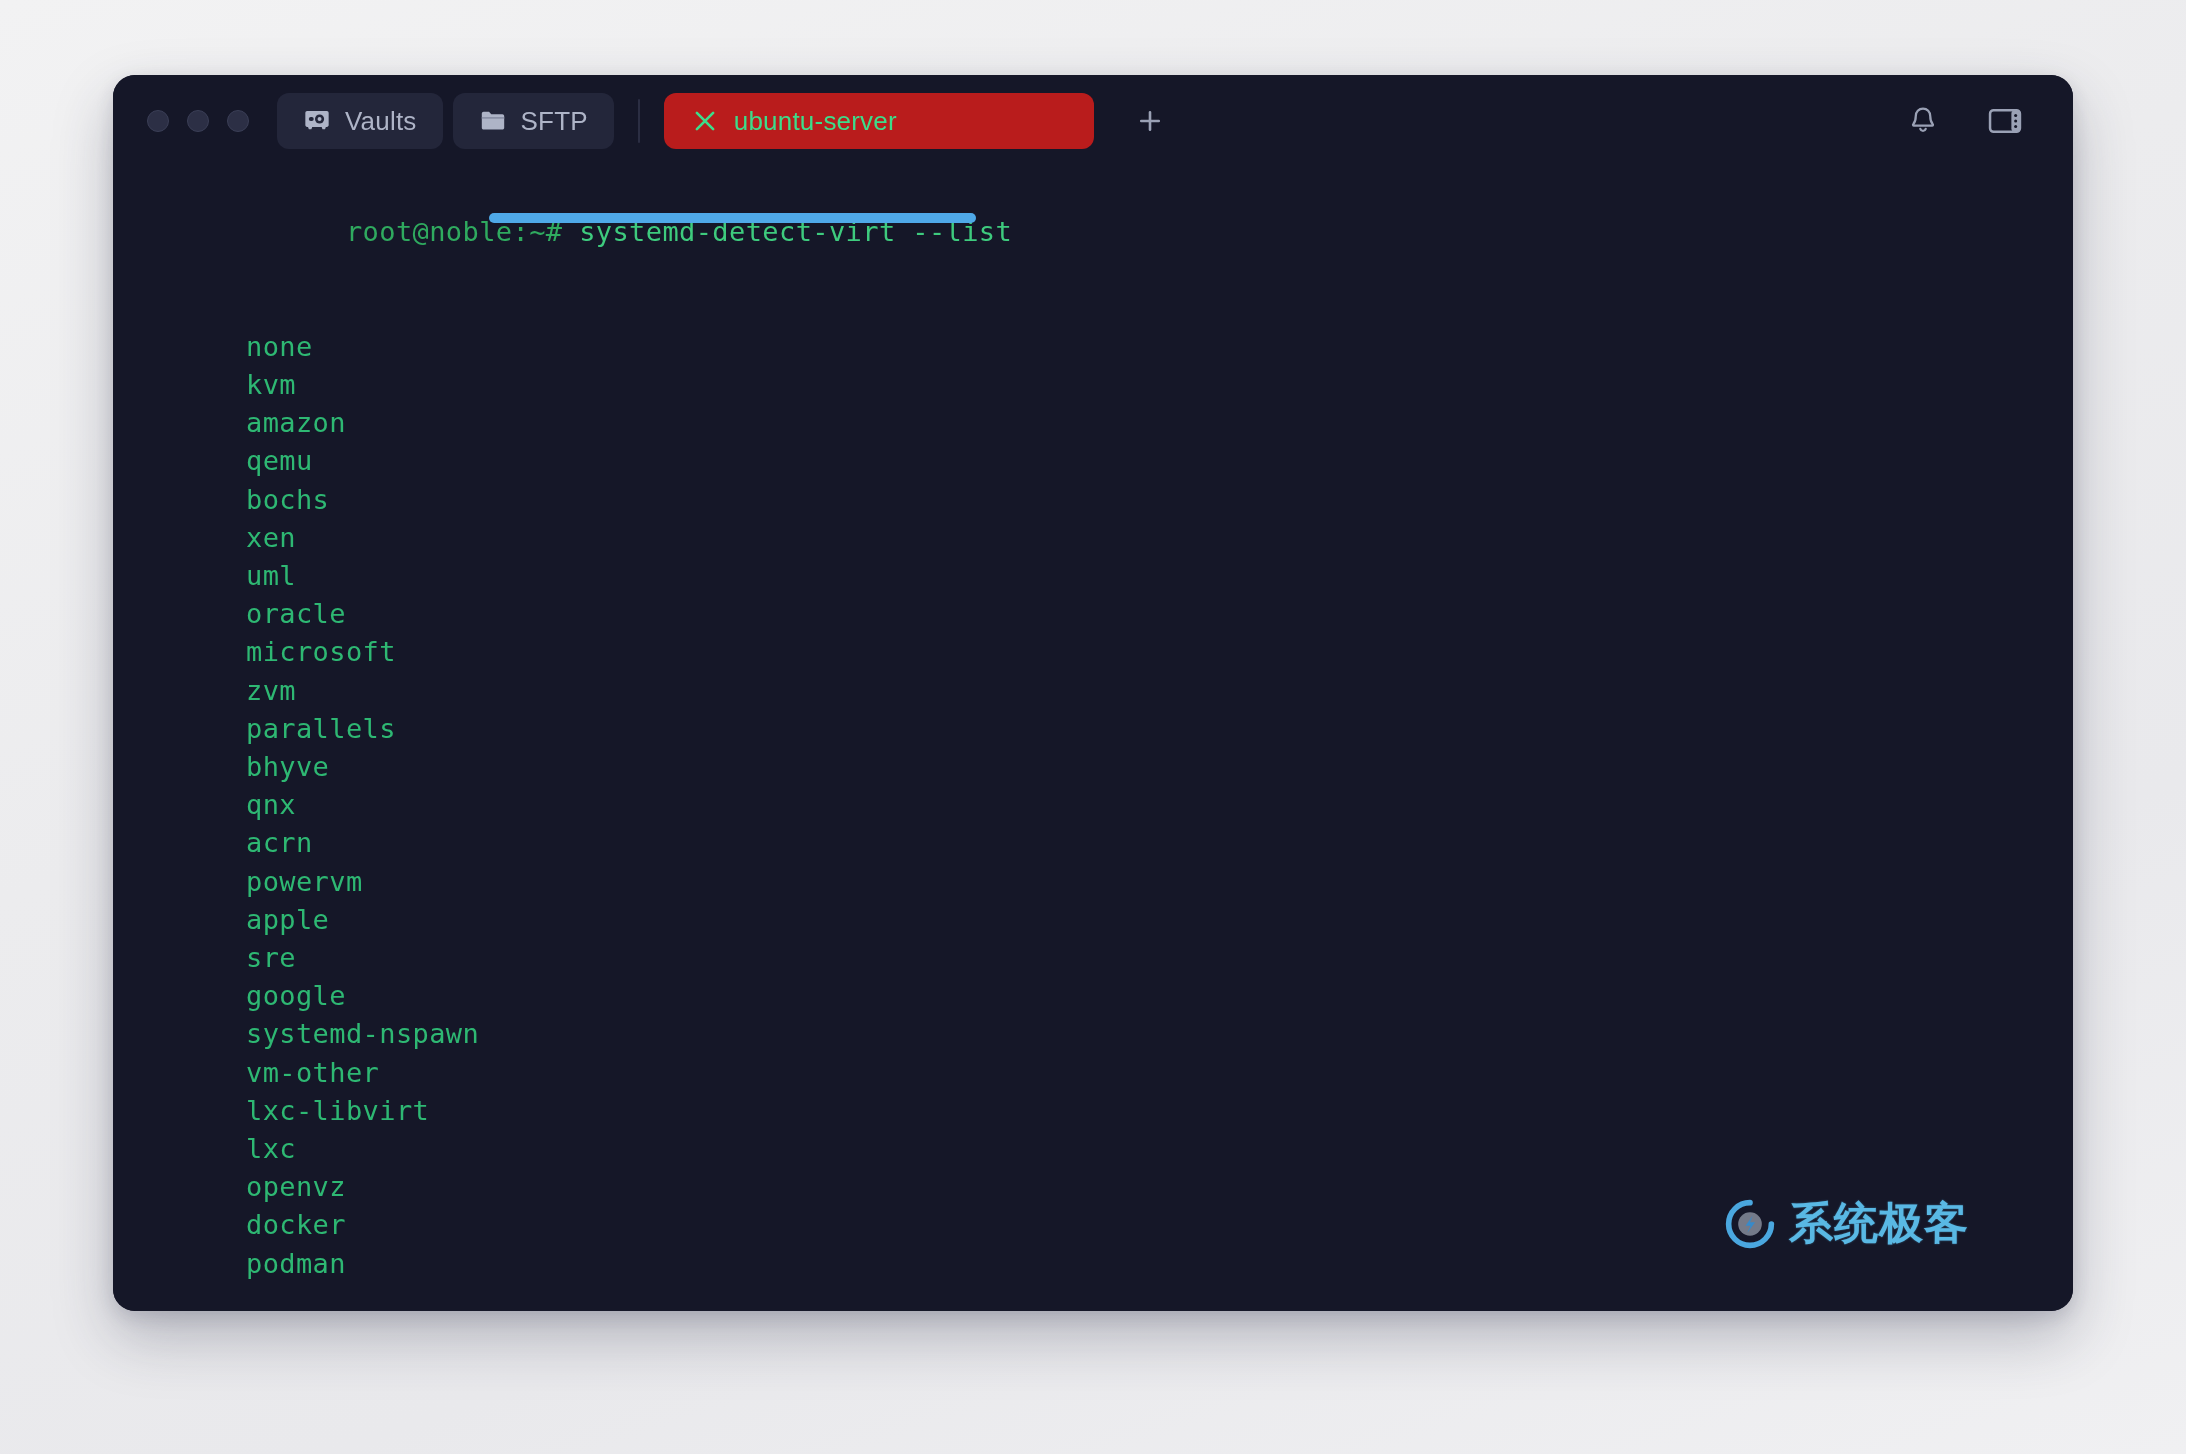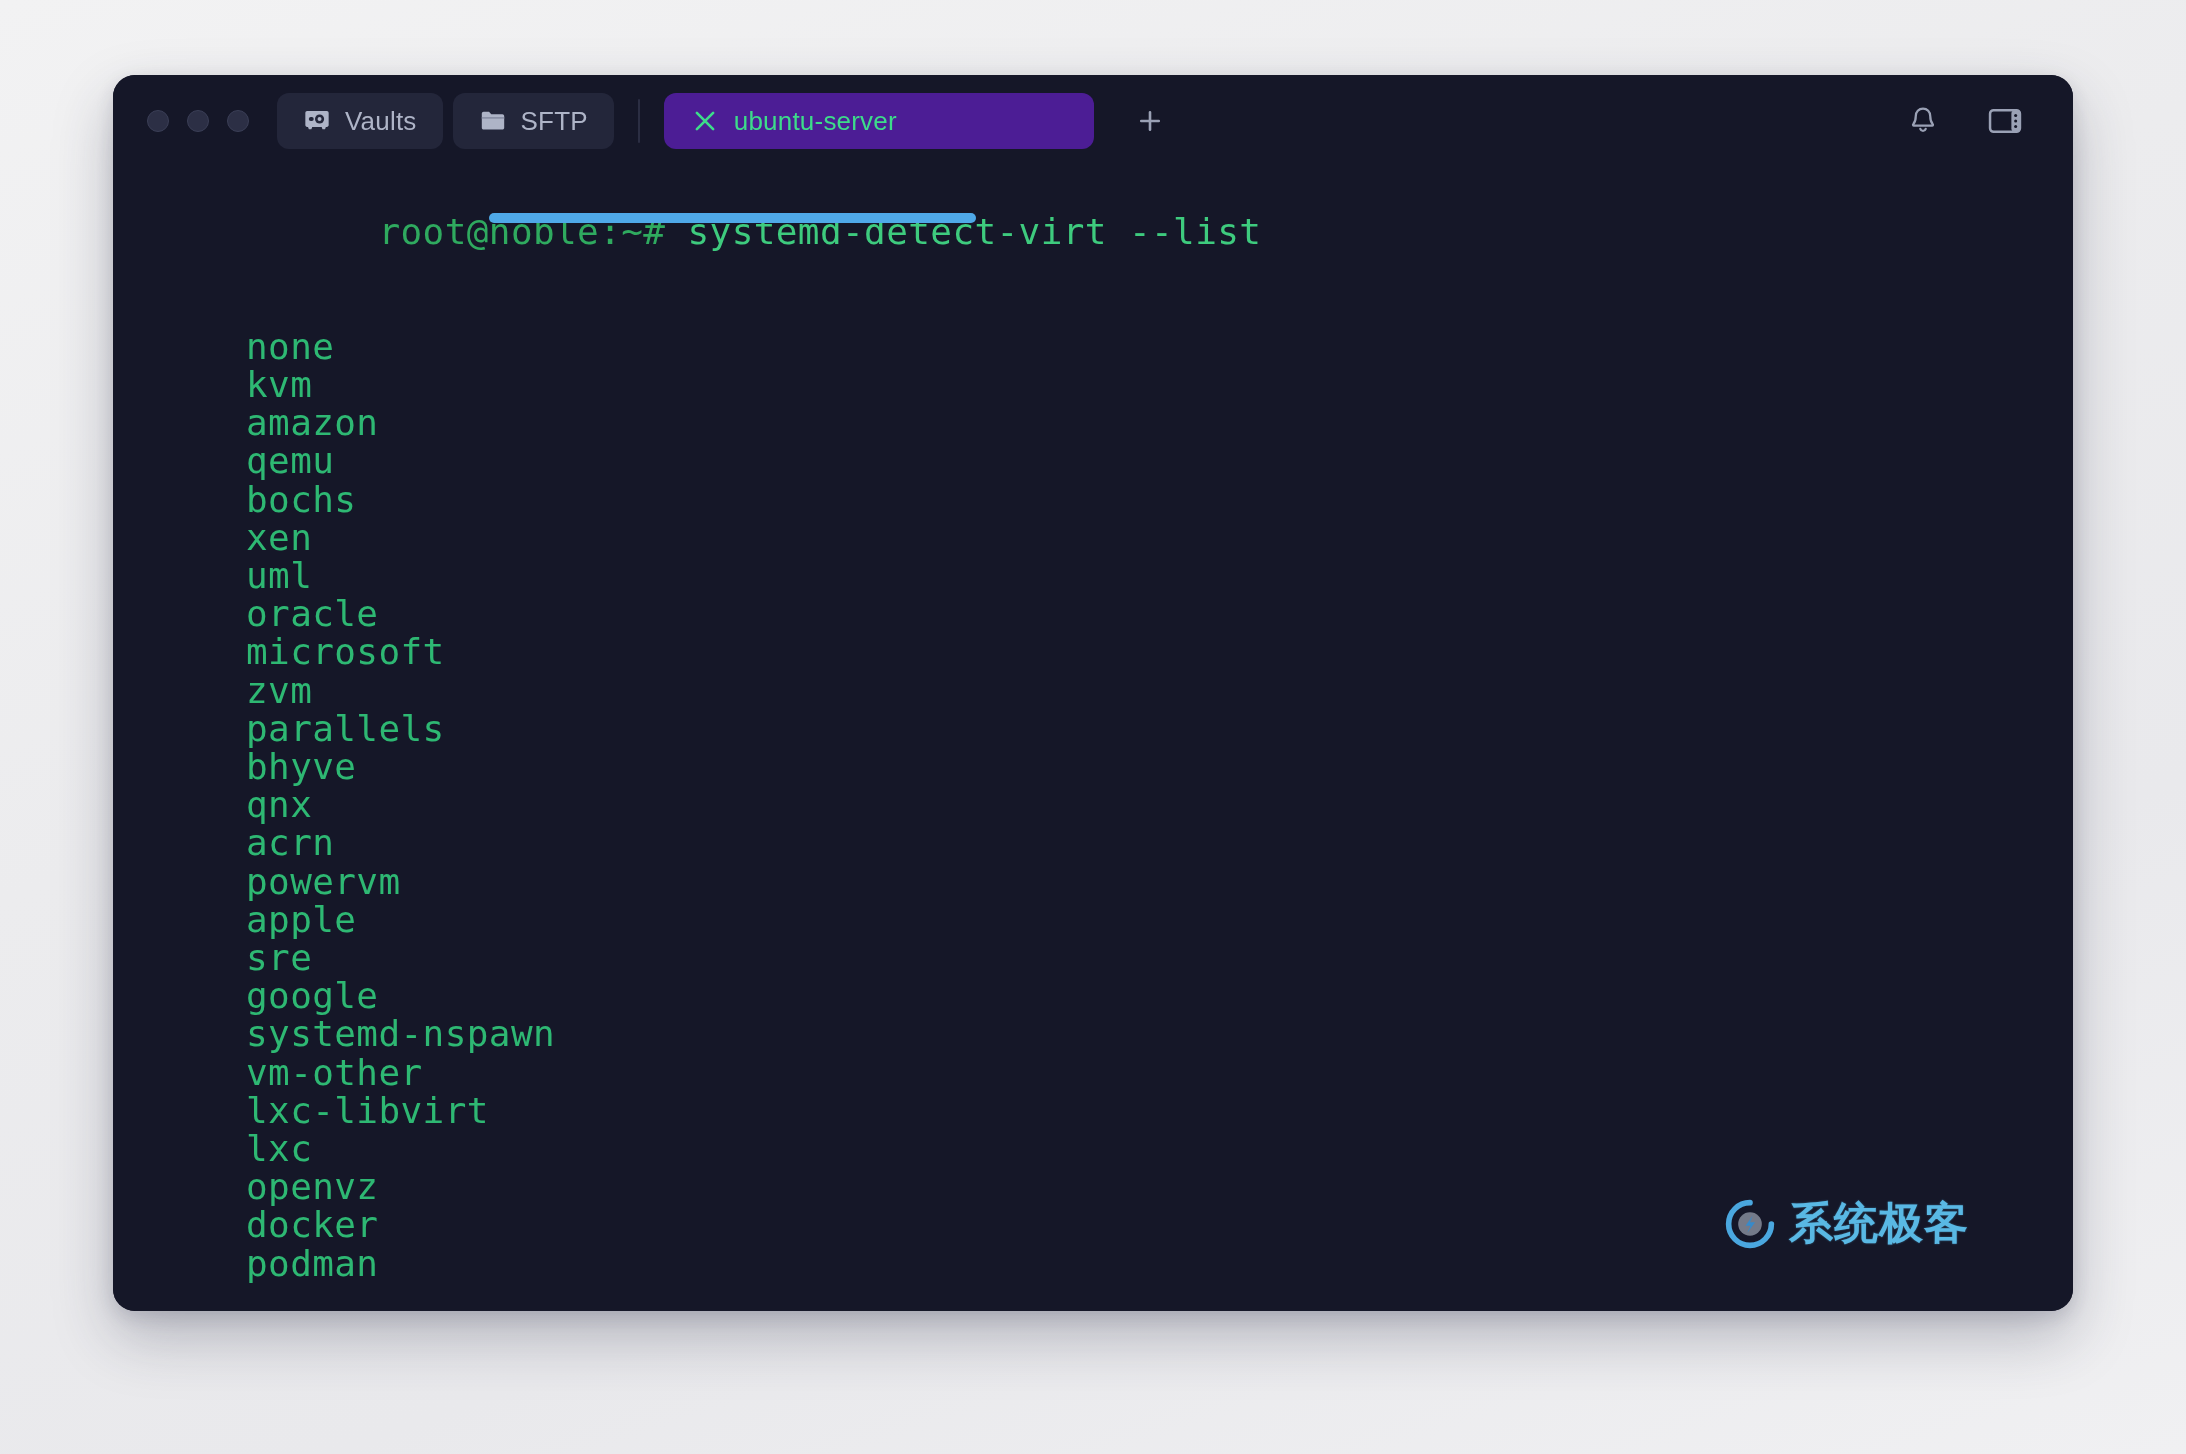--- a/index.html
+++ b/index.html
@@ -73,21 +73,21 @@
     font-size: 26px;
     letter-spacing: .2px;
     white-space: nowrap;
     user-select: none;
   }
   .tab.util {
     background: #23263a;
     color: #aeb4c7;
   }
   .tab.active {
-    background: #4c1d95;
+    background: #b91c1c;
     color: #3ddc8a;
     min-width: 430px;
   }
 
   .tab-divider {
     width: 2px;
     height: 44px;
     background: #2b2e43;
     margin: 0 14px;
     border-radius: 1px;
@@ -124,21 +124,21 @@
   #terminal {
     flex: 1 1 auto;
     position: relative;
     background: #151728;
     padding: 0 0 0 133px;
     overflow: hidden;
   }
 
   .term-line {
     font-family: "DejaVu Sans Mono", "Liberation Mono", monospace;
-    font-size: 36px;
+    font-size: 27px;
     line-height: 38.2px;
     color: #2eb873;
     white-space: pre;
     letter-spacing: 0.4px;
   }
 
   #prompt-line {
     position: relative;
     margin-top: 8px;
   }

